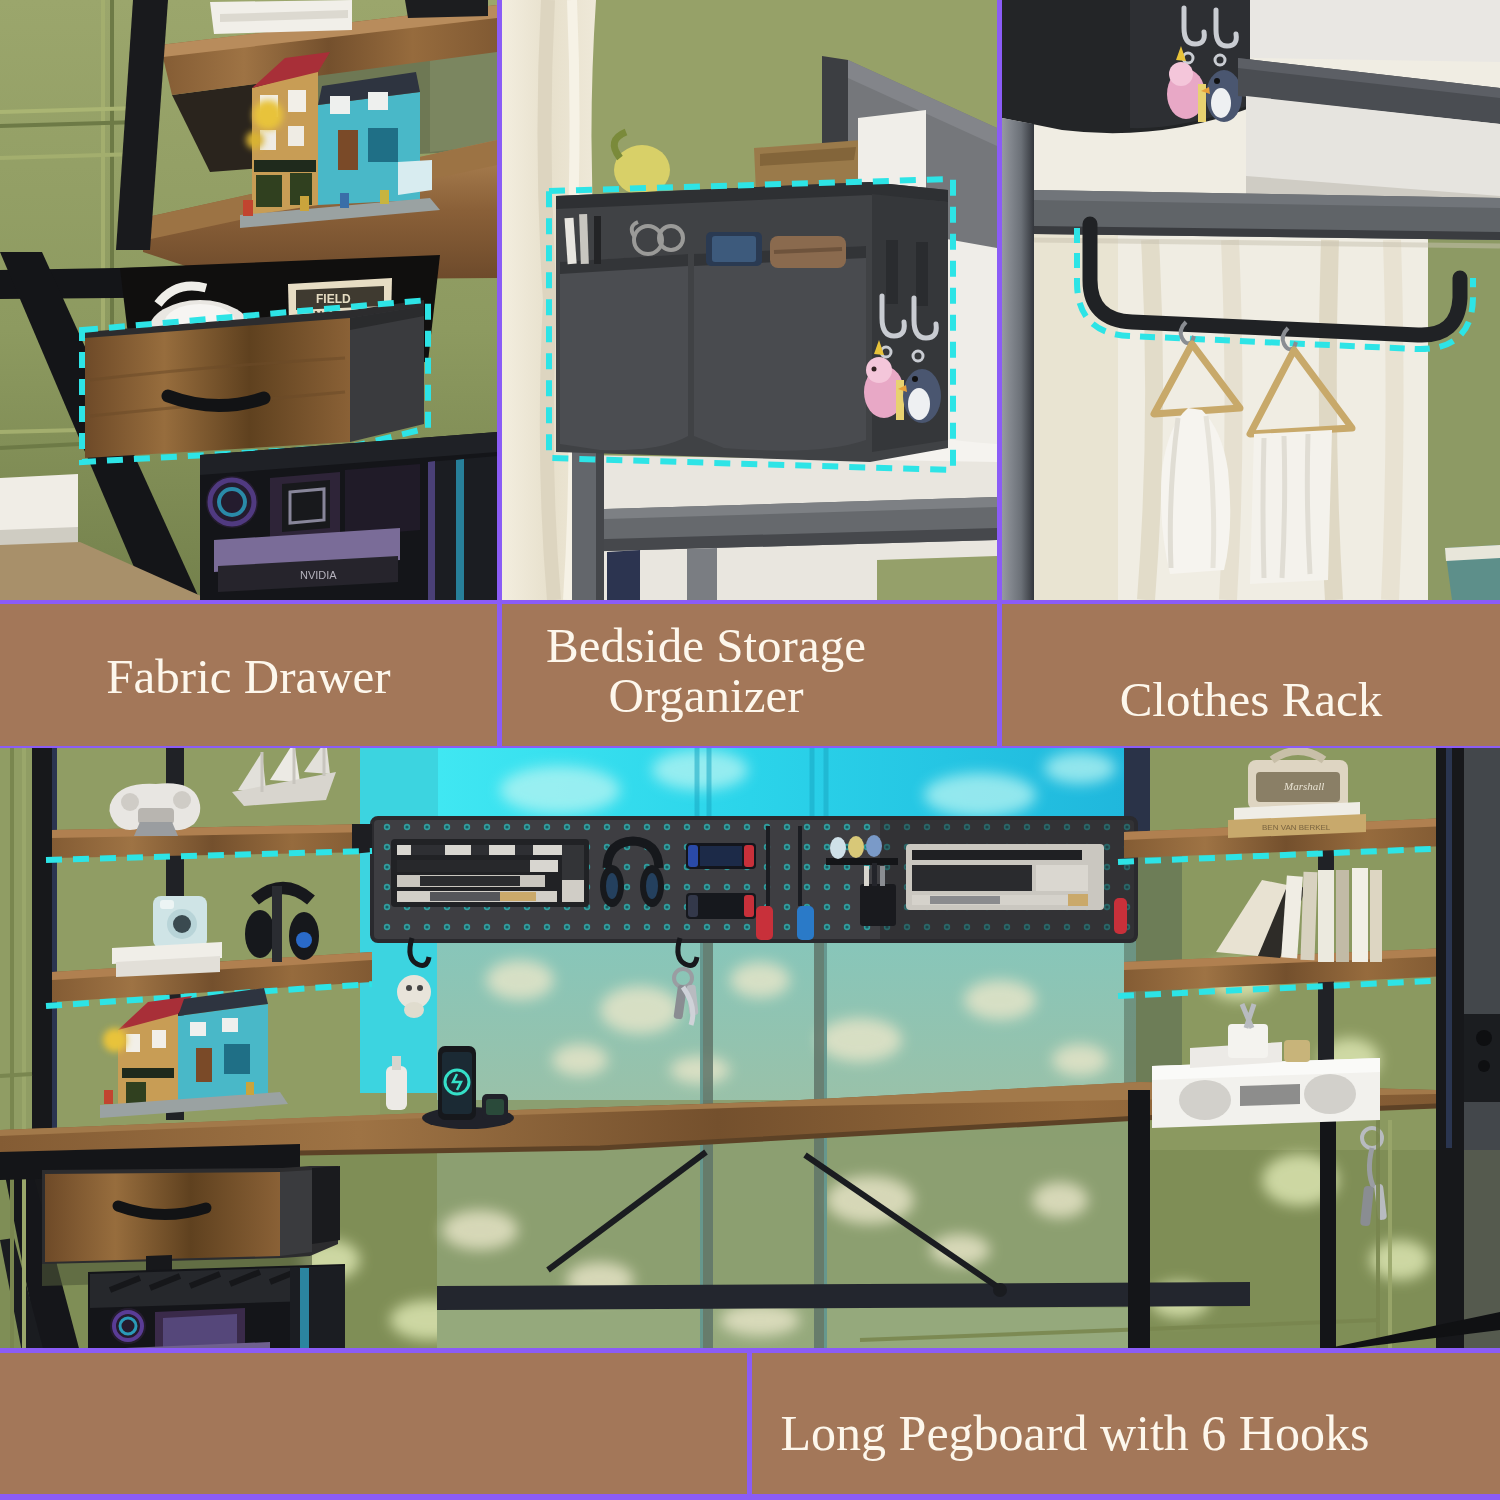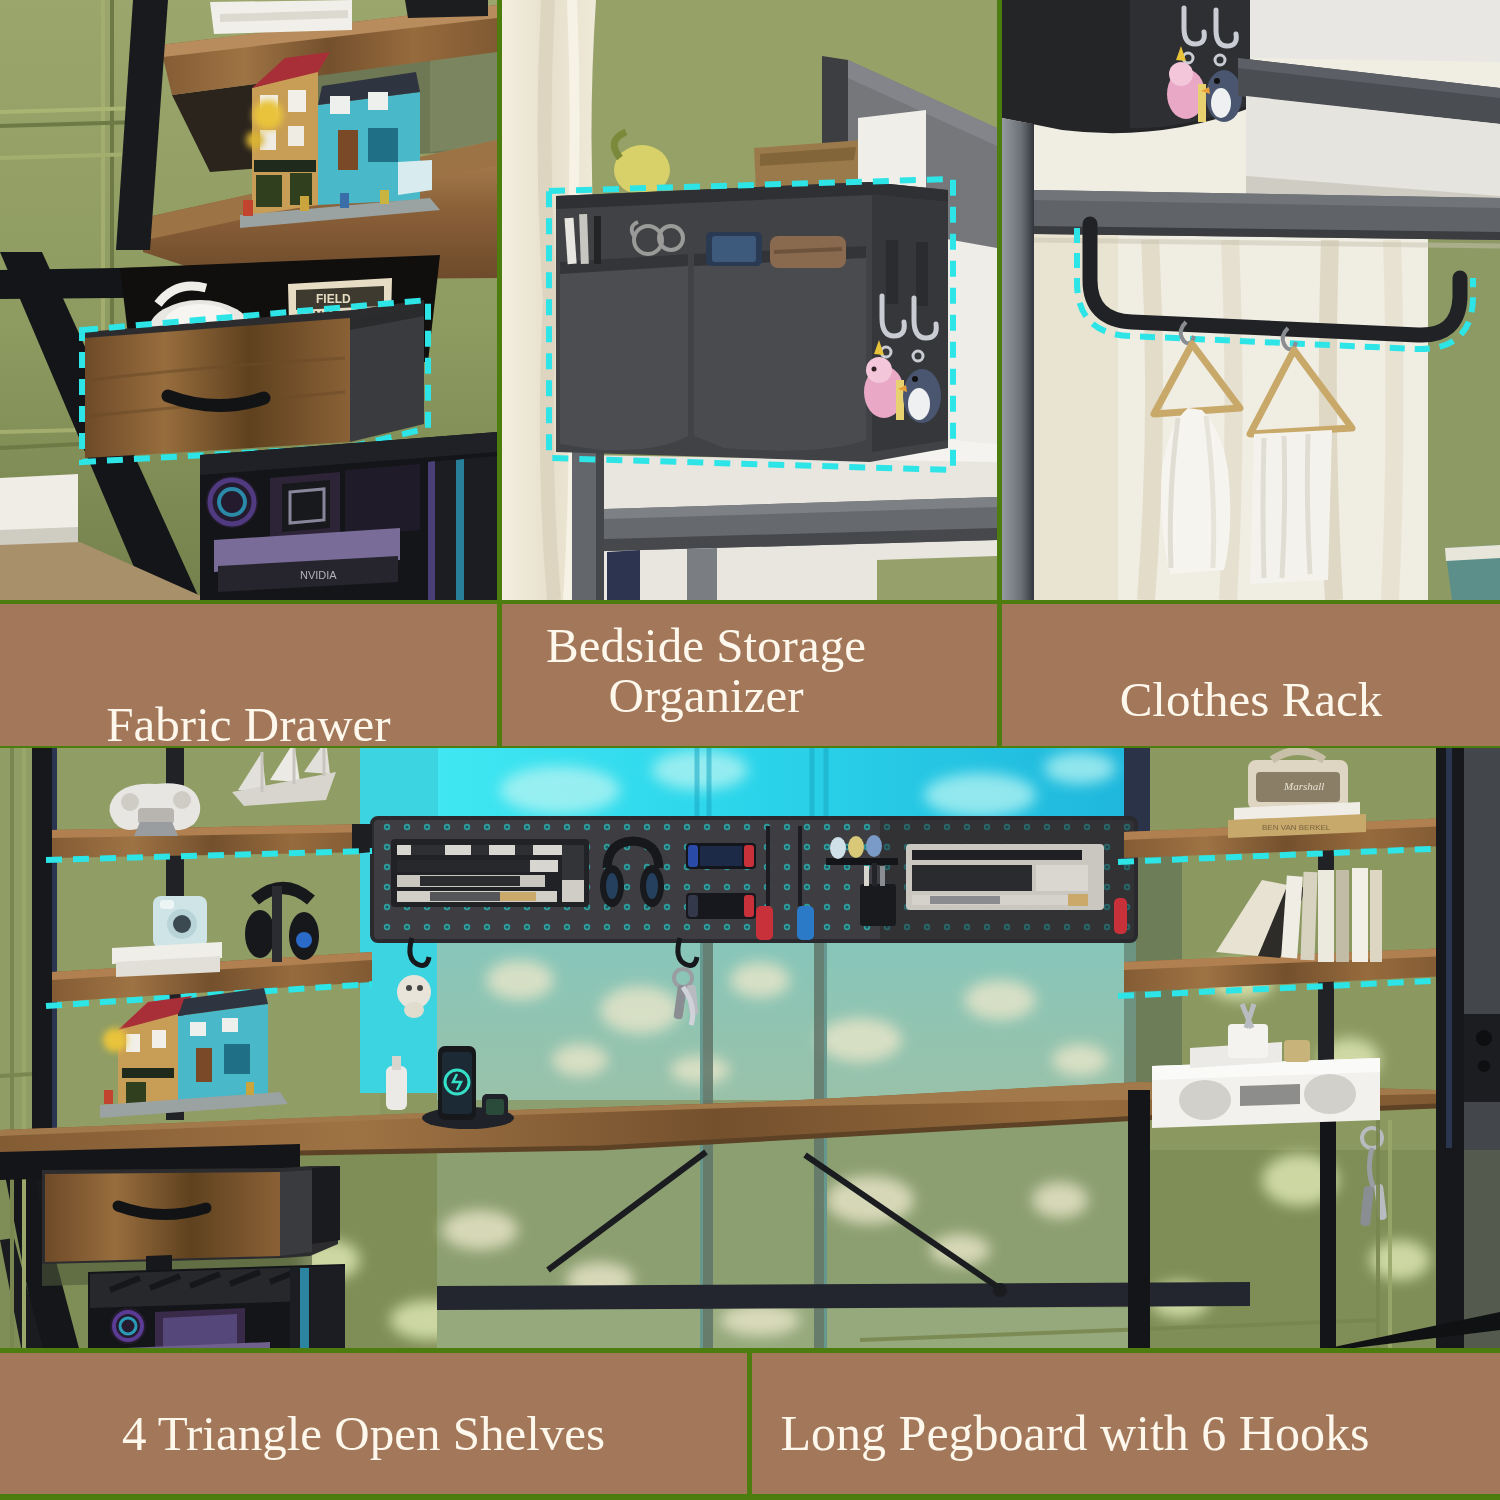--- a/index.html
+++ b/index.html
@@ -1,20 +1,20 @@
 <!DOCTYPE html>
 <html><head>
 <meta charset="utf-8">
 <style>
   html,body{margin:0;padding:0;background:#ffffff;}
   .lbl{position:absolute;color:#fdf7ec;font-family:"Liberation Serif",serif;text-align:center;}
 </style>
 </head>
 <body>
-<div style="position:relative;width:1500px;height:1500px;background:#4d7c0f;overflow:hidden;">
+<div style="position:relative;width:1500px;height:1500px;background:#8b5cf6;overflow:hidden;">
 <svg width="1500" height="1500" viewBox="0 0 1500 1500" xmlns="http://www.w3.org/2000/svg" style="position:absolute;left:0;top:0;">
 <defs>
   <linearGradient id="wallP1" x1="0" y1="0" x2="0" y2="1">
     <stop offset="0" stop-color="#9ba66c"></stop>
           <stop offset="0.55" stop-color="#8d9a60"></stop>
           <stop offset="1" stop-color="#74814c"></stop>
   </linearGradient>
   <linearGradient id="wood" x1="0" y1="0" x2="1" y2="0">
     <stop offset="0" stop-color="#845c34"></stop>
           <stop offset="0.25" stop-color="#9e7344"></stop>
@@ -731,22 +731,21 @@
 <rect x="1228" y="1024" width="40" height="34" rx="4" fill="#f4f3ef"></rect>
 <path d="M1242 1004 l10 24 M1254 1004 l-8 24" stroke="#b8bbc0" stroke-width="5"></path>
 </g>
 </g>
 
 <rect x="0" y="1353" width="747" height="141" fill="#a37759"></rect>
 
 <rect x="752" y="1353" width="748" height="141" fill="#a37759"></rect>
 </svg>
 
-<div class="lbl" style="left:0px;top:648px;width:497px;font-size:49px;margin-top:48px;">Fabric Drawer</div>
+<div class="lbl" style="left:0px;top:648px;width:497px;font-size:49px;">Fabric Drawer</div>
 
 <div class="lbl" style="left:502px;top:621px;width:408px;font-size:49px;line-height:50px;">Bedside Storage<br>Organizer</div>
 
 <div class="lbl" style="left:1002px;top:648px;width:498px;font-size:49px;margin-top:23px;">Clothes Rack</div>
 
-<div class="lbl" style="left:0px;top:1405px;width:727px;font-size:49px;">4 Triangle Open Shelves</div>
 
 <div class="lbl" style="left:752px;top:1404px;width:646px;font-size:50px;">Long Pegboard with 6 Hooks</div>
 </div>
 
 </body></html>

